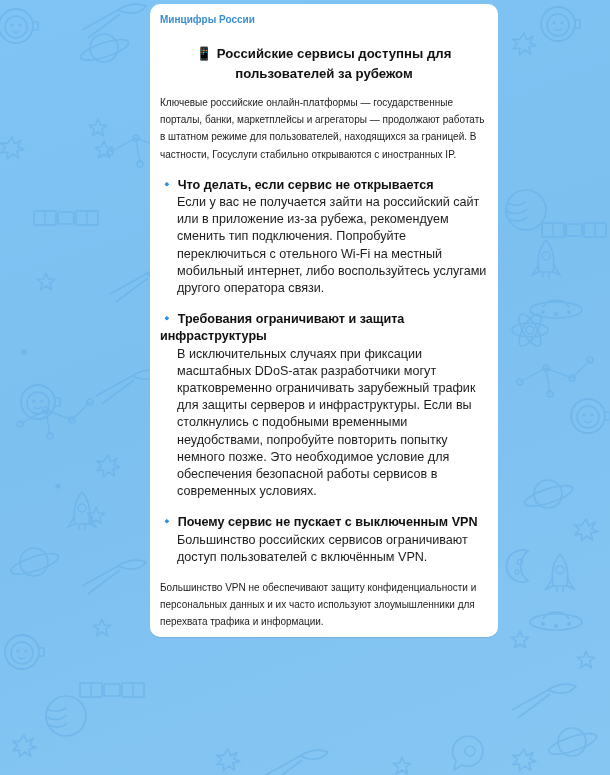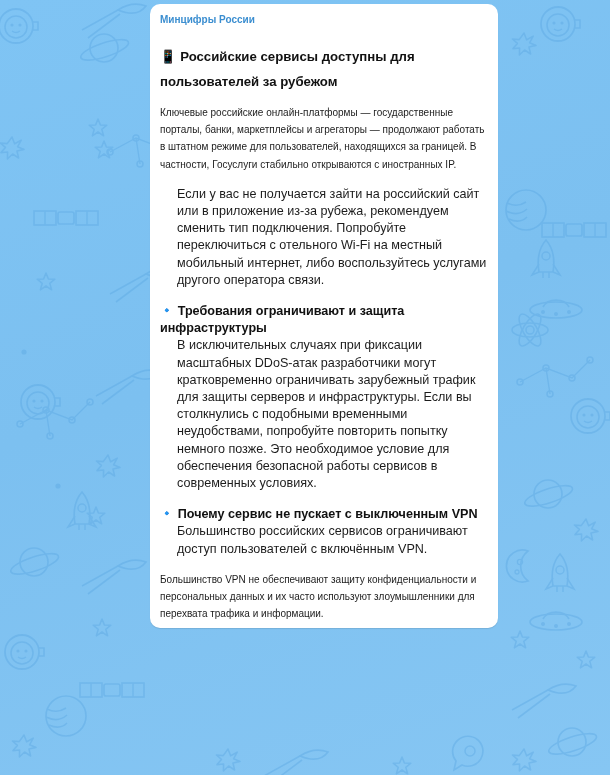--- a/index.html
+++ b/index.html
@@ -49,22 +49,23 @@
     font-size: 10px;
     font-weight: bold;
     line-height: 15px;
     margin-bottom: 17px;
   }
 
   .post-title {
     font-size: 13.2px;
     font-weight: bold;
     color: #111111;
-    line-height: 25px;
+    line-height: 20px;
     margin: 0 0 10px 0;
+    text-align: center;
   }
   .post-title .t-emoji {
     font-size: 13px;
     margin-right: 4px;
   }
 
   .para {
     font-size: 10px;
     color: #1c1c1c;
     line-height: 17.2px;
@@ -263,20 +264,23 @@
 
   <div class="channel-name">Минцифры России</div>
 
   <div class="post-title">
     <span class="t-emoji">📱</span><span>Российские сервисы доступны для пользователей за рубежом</span>
   </div>
 
   <p class="para">Ключевые российские онлайн-платформы — государственные порталы, банки, маркетплейсы и агрегаторы — продолжают работать в штатном режиме для пользователей, находящихся за границей. В частности, Госуслуги стабильно открываются с иностранных IP.</p>
 
 
+  <div class="sect-head">
+    <span class="d-emoji">🔹</span><span>Что делать, если сервис не открывается</span>
+  </div>
   <p class="sect-body">Если у вас не получается зайти на российский сайт или в приложение из-за рубежа, рекомендуем сменить тип подключения. Попробуйте переключиться с отельного Wi-Fi на местный мобильный интернет, либо воспользуйтесь услугами другого оператора связи.</p>
 
   <div class="sect-head">
     <span class="d-emoji">🔹</span><span>Требования ограничивают и защита инфраструктуры</span>
   </div>
   <p class="sect-body">В исключительных случаях при фиксации масштабных DDoS-атак разработчики могут кратковременно ограничивать зарубежный трафик для защиты серверов и инфраструктуры. Если вы столкнулись с подобными временными неудобствами, попробуйте повторить попытку немного позже. Это необходимое условие для обеспечения безопасной работы сервисов в современных условиях.</p>
 
   <div class="sect-head">
     <span class="d-emoji">🔹</span><span>Почему сервис не пускает с выключенным VPN</span>
   </div>

